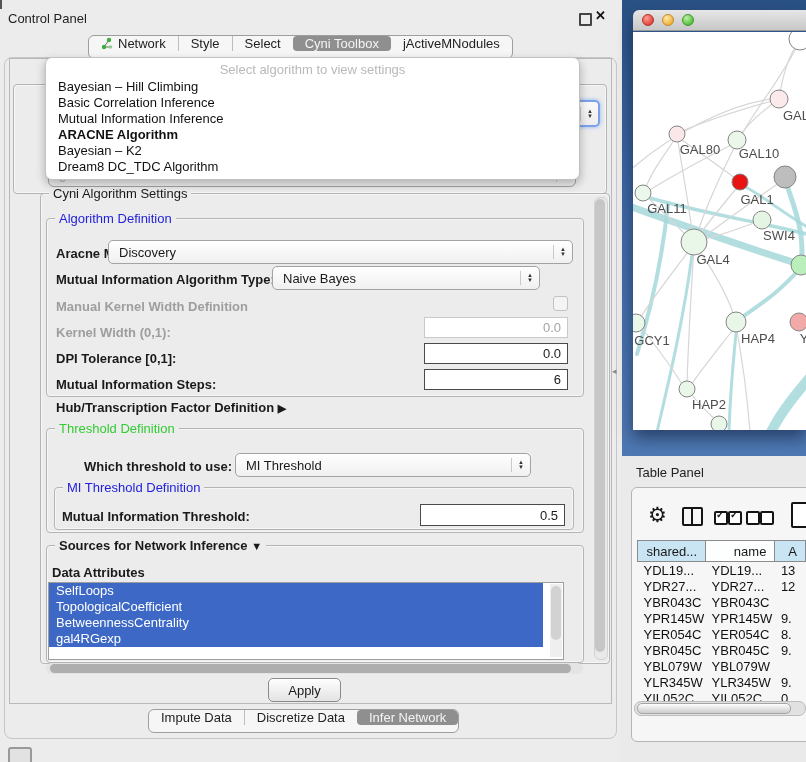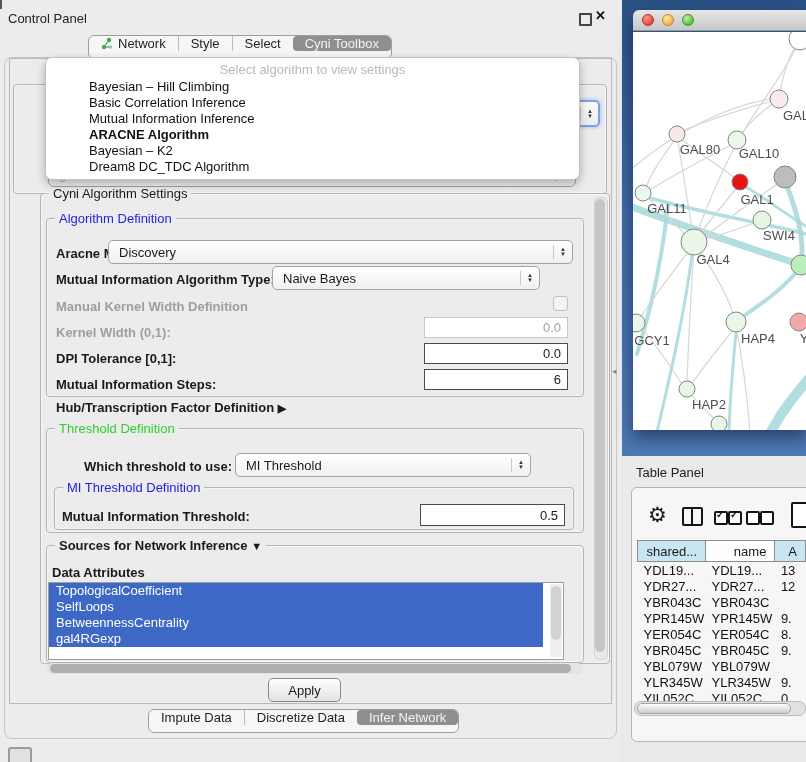--- a/index.html
+++ b/index.html
@@ -32,21 +32,21 @@
          display:flex;align-items:center;font-size:13px;padding:0 6px 0 10px;box-sizing:border-box;}
   .stepper{margin-left:auto;display:flex;flex-direction:column;align-items:center;line-height:5px;
            font-size:6px;color:#333;padding-left:6px;border-left:1px solid #c9c9c9;height:14px;justify-content:center;}
   .field{background:#fff;border:1px solid #4a4a4a;font-size:13px;display:flex;align-items:center;
          justify-content:flex-end;padding:0 6px;box-sizing:border-box;}
   .field.dis{border:1px solid #c9c9c9;color:#a3a3a3;}
   .checkbox{width:13px;height:13px;border:1px solid #c2c2c2;border-radius:3px;background:#f4f4f4;}
   .popup{left:45px;top:57px;width:533px;height:121px;background:#fff;border:1px solid #c2c2c2;
          border-radius:7px;box-shadow:0 4px 10px rgba(0,0,0,.28);z-index:40;overflow:hidden;}
   .dd-ph{height:18px;line-height:18px;text-align:center;color:#b9b9b9;font-size:13px;margin-top:3px;}
-  .dd-item{height:16px;line-height:16px;padding-left:12px;font-size:13px;color:#111;white-space:nowrap;margin-left:31px;}
+  .dd-item{height:16px;line-height:16px;padding-left:12px;font-size:13px;color:#111;white-space:nowrap;}
   .dd-item.bold{font-weight:bold;}
   .bgcombo{left:48px;top:162px;width:528px;height:25px;border-radius:6px;z-index:10;color:#b3b3b3;}
   .focuscombo{left:556px;top:100px;width:44px;height:27px;border:2px solid #7ba2e8;border-radius:5px;
               background:linear-gradient(#fafafa,#ededed);box-shadow:0 0 4px #8fb4f0;z-index:5;
               display:flex;align-items:center;justify-content:flex-end;padding:0 5px;box-sizing:border-box;}
   .vscroll{left:594px;top:197px;width:12px;height:461px;background:#e9e9e9;border:1px solid #d2d2d2;border-radius:6px;}
   .vthumb{left:595px;top:199px;width:10px;height:453px;background:#c6c6c6;border-radius:5px;}
   .hscroll{left:46px;top:663px;width:537px;height:11px;background:#e4e4e4;border-radius:6px;}
   .hthumb{left:50px;top:664px;width:521px;height:9px;background:#aeaeae;border-radius:5px;}
   .listbox{left:48px;top:582px;width:514px;height:76px;background:#fff;border:1px solid #9e9e9e;overflow:hidden;}
@@ -117,20 +117,23 @@
   </div>
   <div class="tab">
       <span>Style</span>
     </div>
   <div class="tab">
       <span>Select</span>
     </div>
   <div class="tab sel">
       <span>Cyni Toolbox</span>
     </div>
+  <div class="tab">
+      <span>jActiveMNodules</span>
+    </div>
 </div>
 
 <div class="abs outer-panel"></div>
 <div class="abs content-border"></div>
 
 <div class="abs groupbox" style="left:13px;top:84px;width:592px;height:108px;"></div>
 <div class="abs focuscombo">
   <span class="stepper">
       <span>▲</span>
       <span>▼</span>
@@ -222,22 +225,22 @@
 
 <div class="abs groupbox" style="left:46px;top:545px;width:536px;height:116px;">
   <span class="gb-label" style="font-weight:bold;">
     <span>Sources for Network Inference</span>
     <span class="arrow-inline">▼</span>
   </span>
 </div>
 <div class="abs lbl" style="left:52px;top:565px;">Data Attributes</div>
 <div class="abs listbox">
   <div>
+      <div class="attr-item">SelfLoops</div>
       <div class="attr-item">TopologicalCoefficient</div>
-      <div class="attr-item">SelfLoops</div>
       <div class="attr-item">BetweennessCentrality</div>
       <div class="attr-item">gal4RGexp</div>
     </div>
   <div class="list-vscroll"></div>
   <div class="list-vthumb"></div>
 </div>
 <div class="abs hscroll"></div>
 <div class="abs hthumb"></div>
 
 <div class="abs btn" style="left:268px;top:678px;width:71px;height:22px;">

